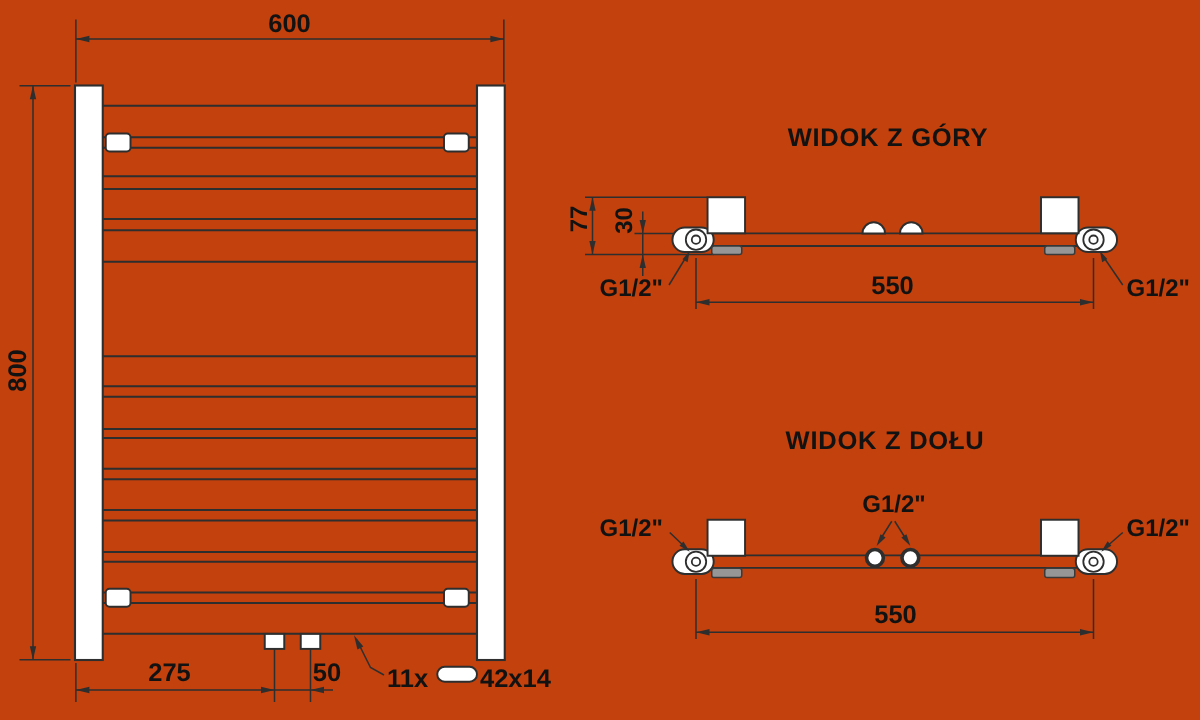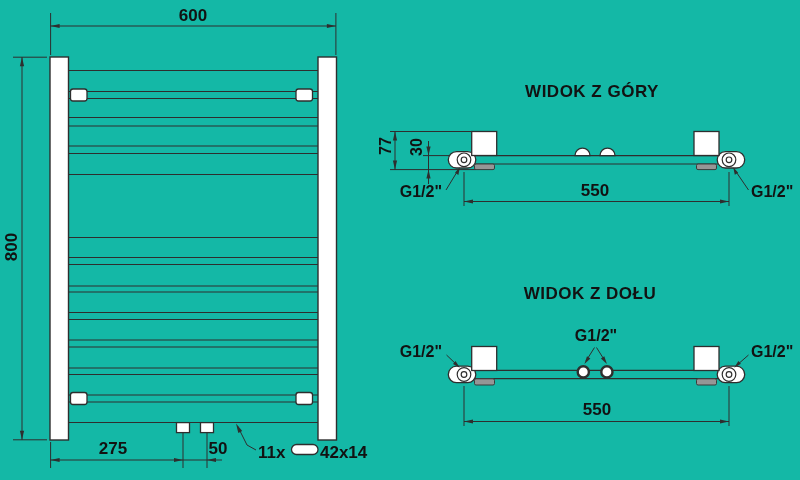--- a/index.html
+++ b/index.html
@@ -1,16 +1,16 @@
 <!DOCTYPE html>
 <html><head>
 <meta charset="utf-8">
 <style>
   html,body{margin:0;padding:0;background:#fff;}
-  .canvas{position:relative;width:800px;height:480px;background:#14b8a6;overflow:hidden;
+  .canvas{position:relative;width:800px;height:480px;background:#c2410c;overflow:hidden;
           font-family:"Liberation Sans",sans-serif;}
   svg{display:block;}
   .ln{stroke:#2e2e2e;stroke-width:1.2;fill:none;}
   .outline{stroke:#2e2e2e;stroke-width:1.4;fill:#ffffff;}
   .white{fill:#ffffff;stroke:#2e2e2e;stroke-width:1.3;}
   .foot{fill:#969696;stroke:#3a3a3a;stroke-width:1;}
   .arrow{fill:#2e2e2e;stroke:none;}
   .dimline{stroke:#2e2e2e;stroke-width:1;fill:none;}
   .port{fill:#ffffff;stroke:#2e2e2e;stroke-width:2.4;}
   text{fill:#121212;}

